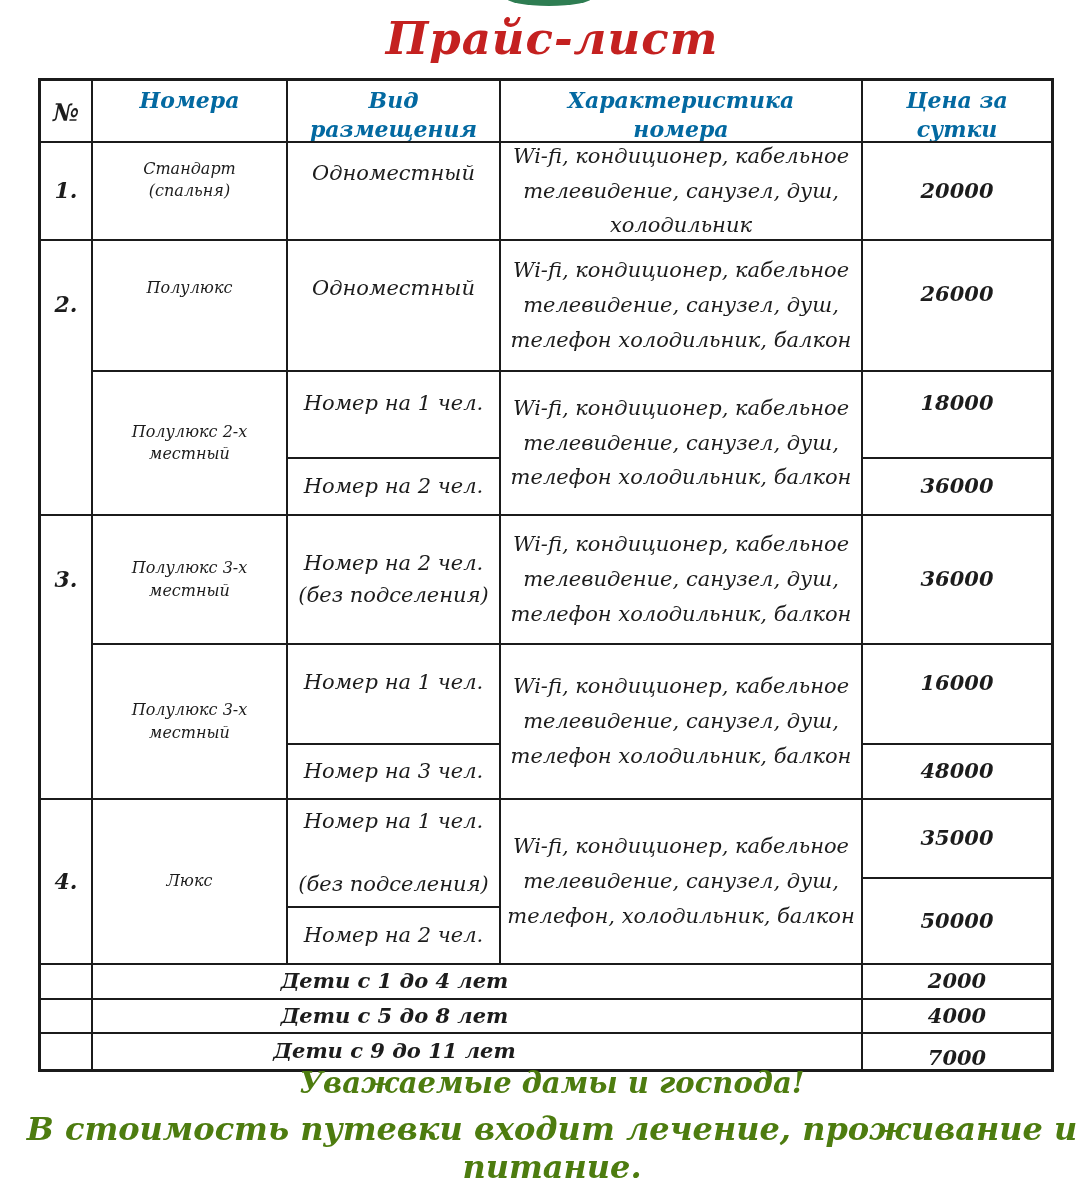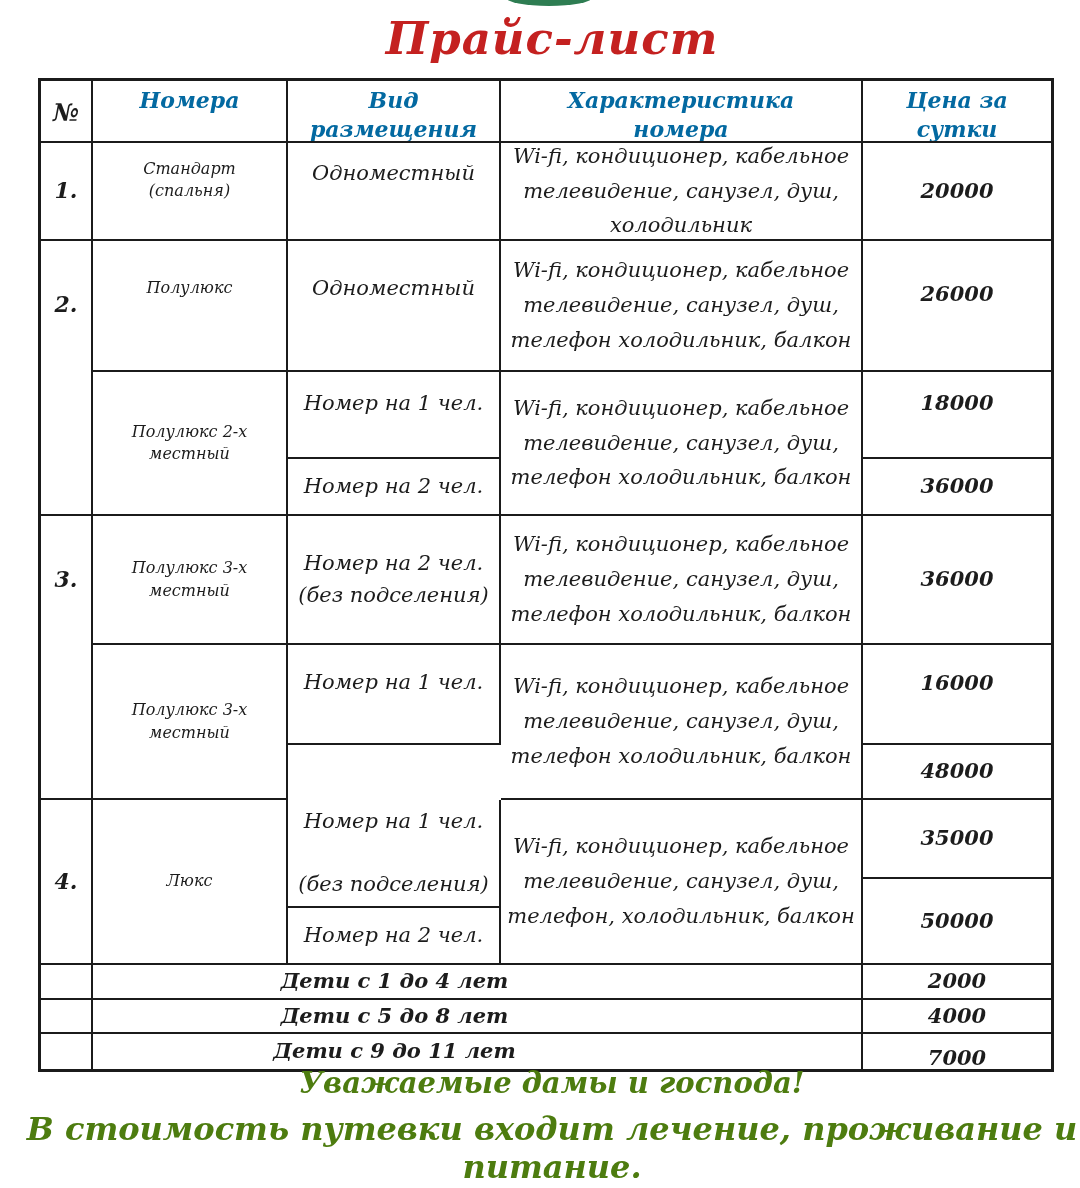--- a/index.html
+++ b/index.html
@@ -160,20 +160,21 @@
     <div class="c place" style="grid-column:3;grid-row:6;">Номер на 2 чел.
 (без подселения)</div>
     <div class="c chars" style="grid-column:4;grid-row:6;">Wi-fi, кондиционер, кабельное
 телевидение, санузел, душ,
 телефон холодильник, балкон</div>
     <div class="c price nr" style="grid-column:5;grid-row:6;">36000</div>
 
     <div class="c room" style="grid-column:2;grid-row:7/9;">Полулюкс 3-х
 местный</div>
     <div class="c place hi2" style="grid-column:3;grid-row:7;">Номер на 1 чел.</div>
+    <div class="c place" style="grid-column:3;grid-row:8;">Номер на 3 чел.</div>
     <div class="c chars" style="grid-column:4;grid-row:7/9;">Wi-fi, кондиционер, кабельное
 телевидение, санузел, душ,
 телефон холодильник, балкон</div>
     <div class="c price nr hi2" style="grid-column:5;grid-row:7;">16000</div>
     <div class="c price nr" style="grid-column:5;grid-row:8;">48000</div>
 
     <div class="c numcell" style="grid-column:1;grid-row:9/12;">4.</div>
     <div class="c room" style="grid-column:2;grid-row:9/12;">Люкс</div>
     <div class="c place" style="grid-column:3;grid-row:9/11;">Номер на 1 чел.
 

